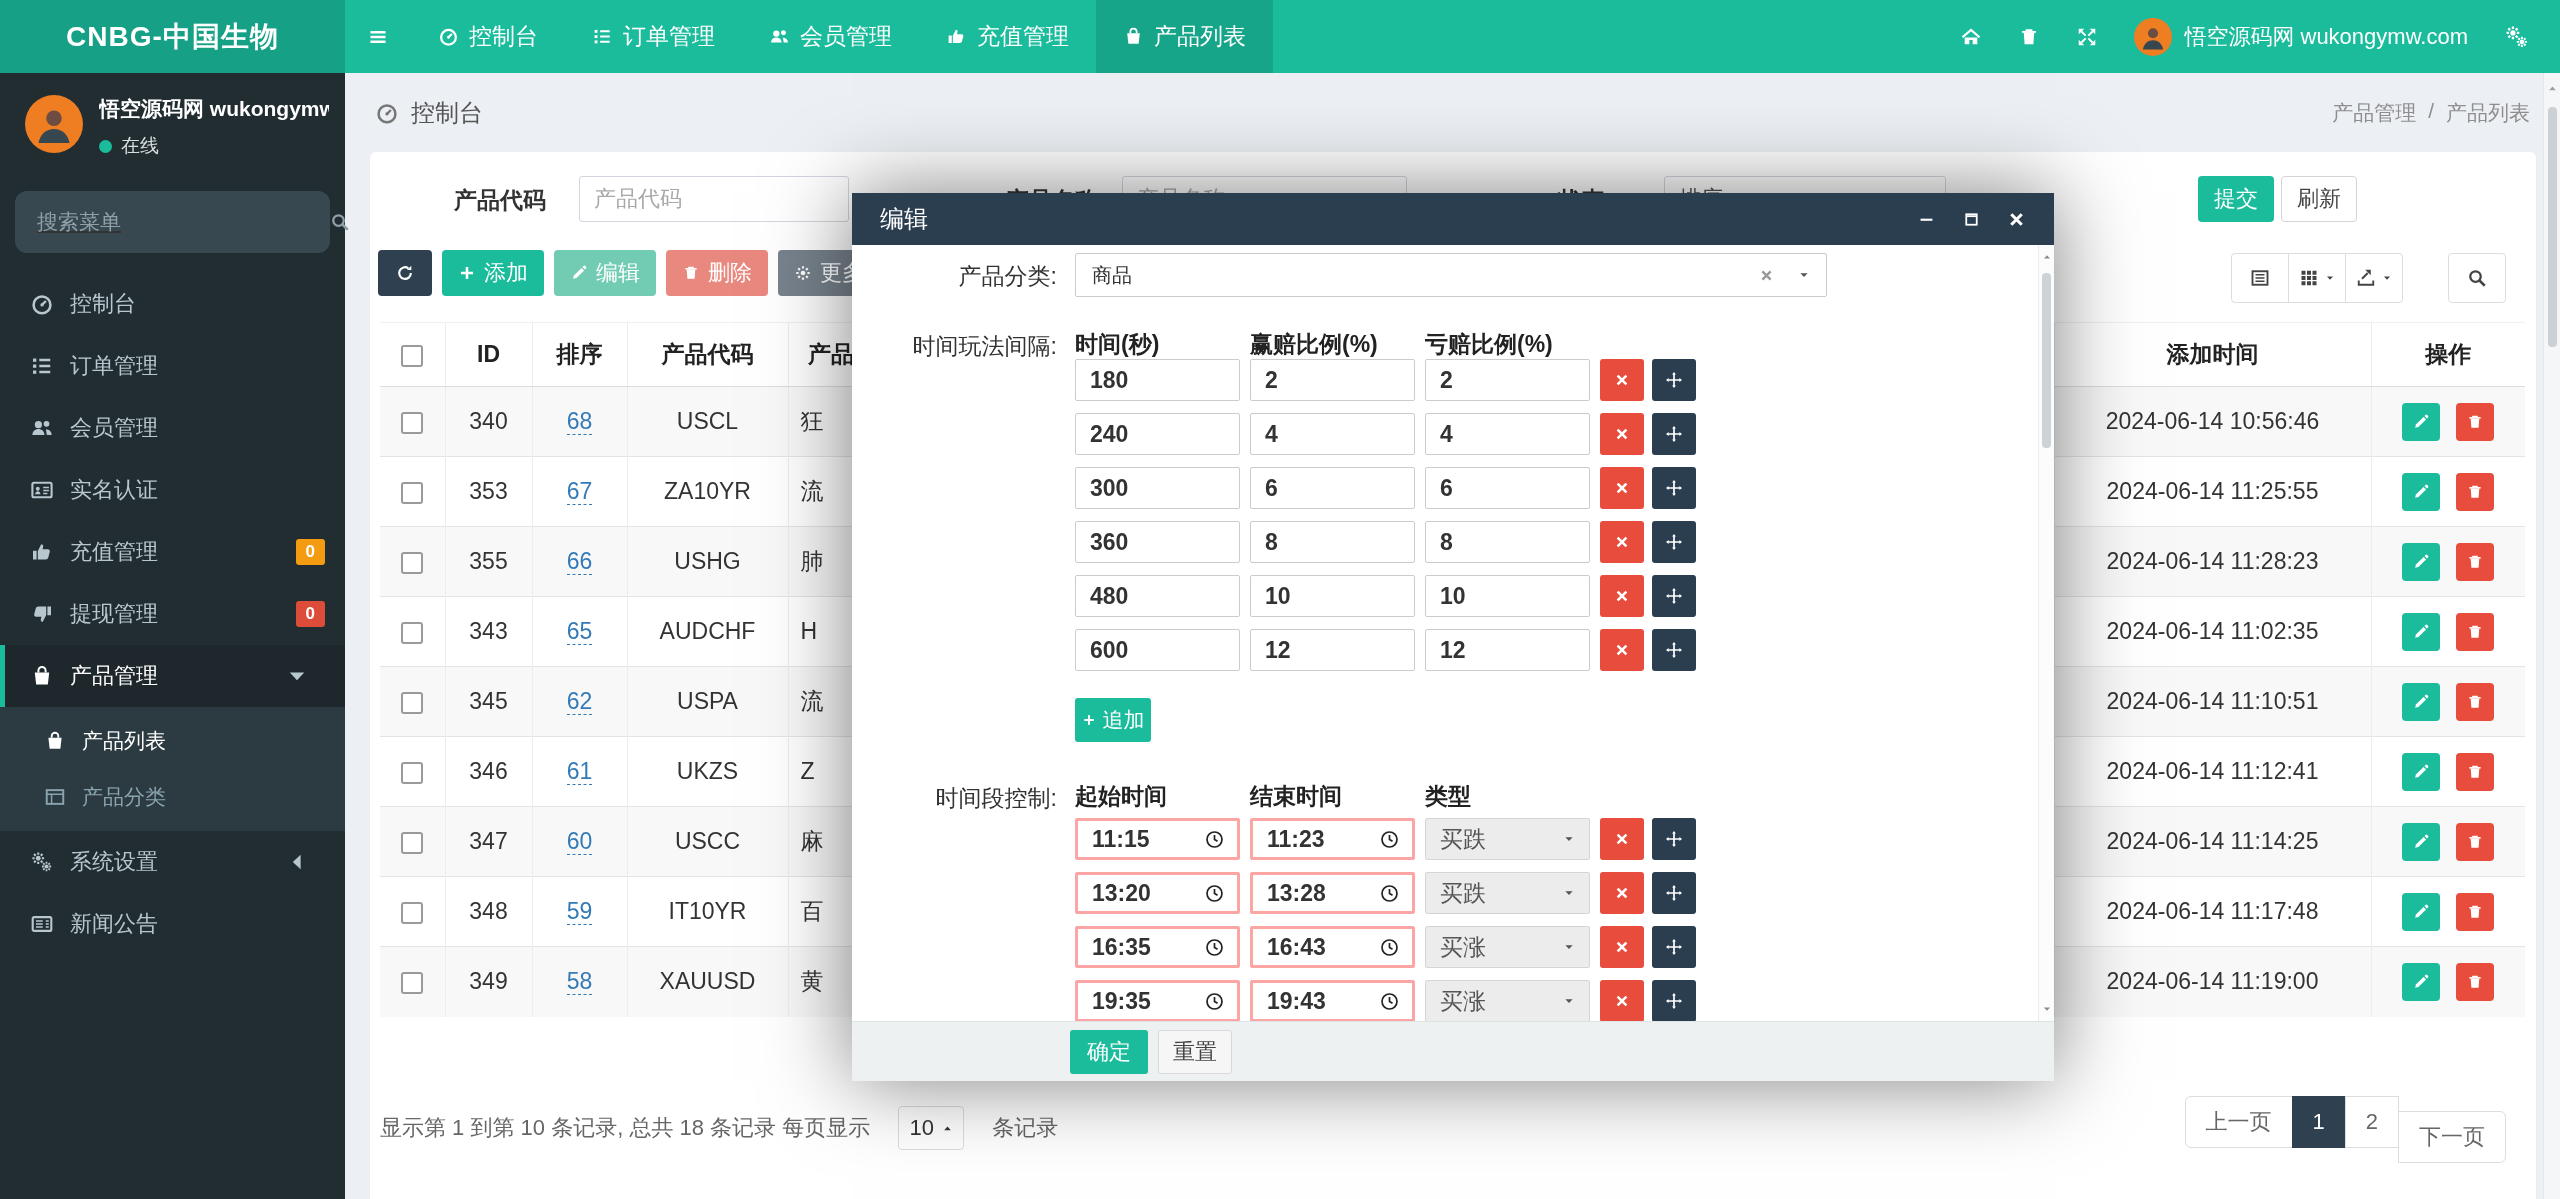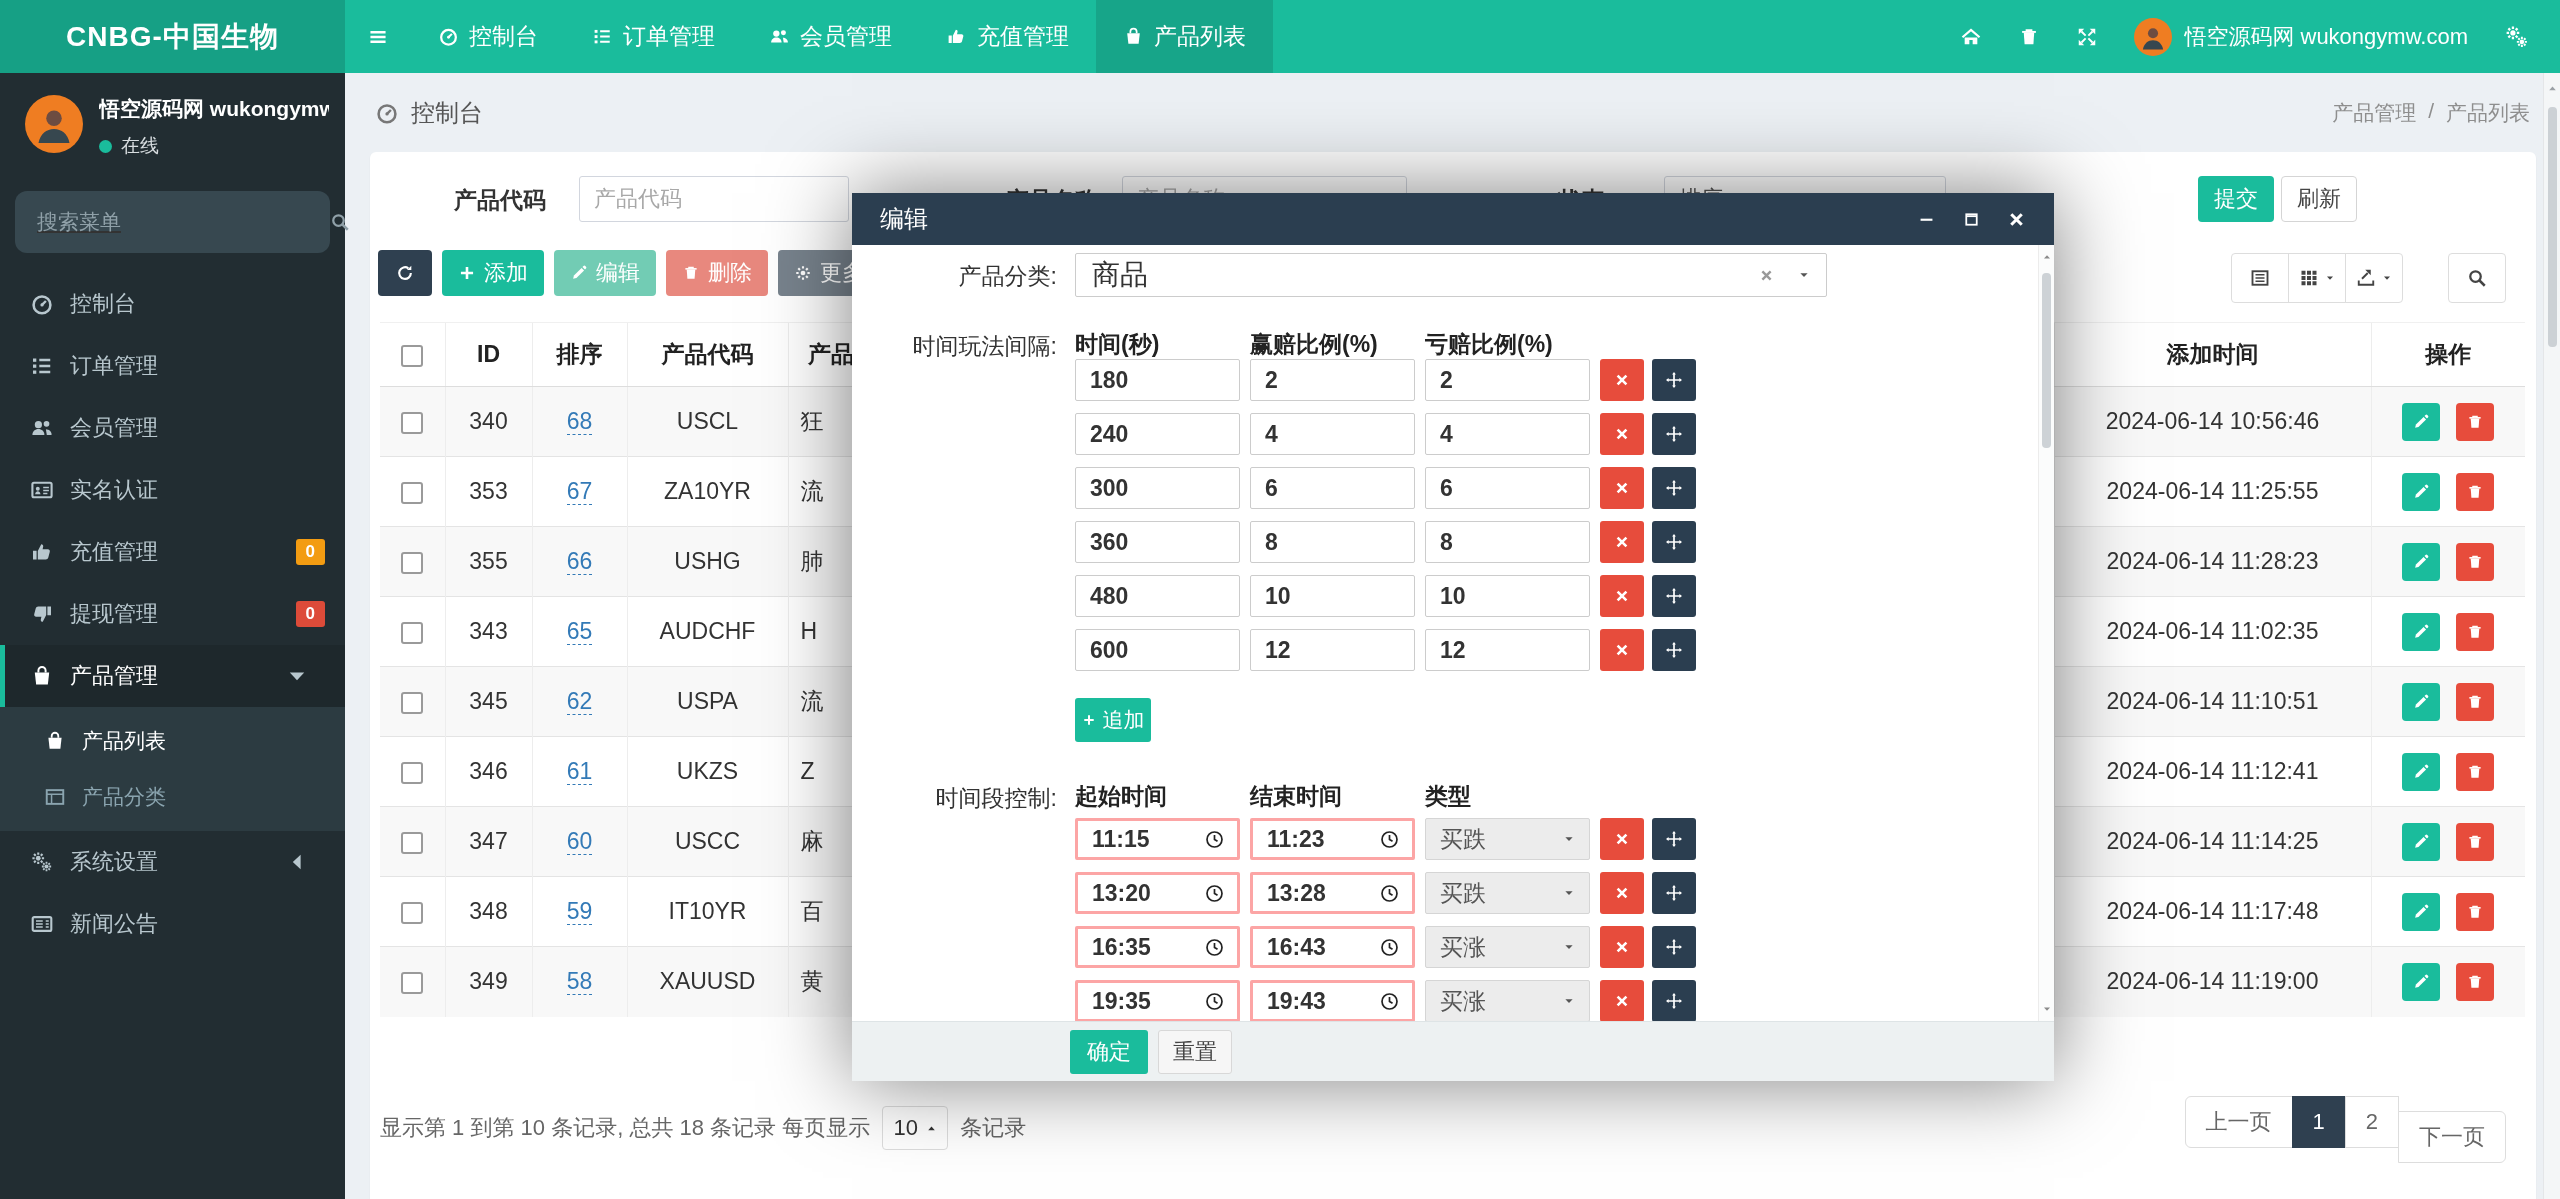--- a/index.html
+++ b/index.html
@@ -86,38 +86,38 @@
   table.grid tbody tr:nth-child(odd){background:#f8f8f8;}
   .namecell{text-align:left !important;padding-left:12px;}
   .nameth{text-align:center;}
   .sortlink{color:#337ab7;border-bottom:1px dashed #337ab7;cursor:pointer;}
   .cb{display:inline-block;width:22px;height:22px;border:2px solid #9a9a9a;border-radius:3px;background:#fff;cursor:pointer;vertical-align:middle;}
   .abtn{display:inline-flex;width:38px;height:38px;border-radius:4px;align-items:center;justify-content:center;color:#fff;margin:0 5px;cursor:pointer;vertical-align:middle;}
   .abtn .ic{width:18px;height:18px;}
   .abtn.edit{background:#1abc9c;}
   .abtn.del{background:#e74c3c;}
 
-  .tinfo{position:absolute;left:10px;top:952px;height:48px;display:flex;align-items:center;font-size:22px;color:#666;gap:12px;}
+  .tinfo{position:absolute;left:10px;top:952px;height:48px;display:flex;align-items:center;font-size:22px;color:#666;gap:28px;}
   .psize{width:66px;height:44px;border:1px solid #ddd;border-radius:4px;background:#fff;display:inline-flex;align-items:center;justify-content:center;gap:8px;color:#333;cursor:pointer;}
   .psize .ic{width:11px;height:11px;}
   .pager{position:absolute;right:30px;top:944px;display:flex;}
   .pg{min-width:54px;height:52px;padding:0 20px;background:#fff;border:1px solid #ddd;margin-left:-1px;display:inline-flex;align-items:center;justify-content:center;font-size:22px;color:#666;cursor:pointer;}
   .pg:first-child{border-radius:6px 0 0 6px;margin-left:0;}
   .pg:last-child{border-radius:0 6px 6px 0;margin-top:15px;}
   .pg.active{background:#2f4050;border-color:#2f4050;color:#fff;}
 
   
   .modal{position:absolute;left:852px;top:193px;width:1202px;height:888px;background:#fff;z-index:50;box-shadow:0 0 80px rgba(0,0,0,.5);}
   .mhead{height:52px;background:#2b3e50;display:flex;align-items:center;padding:0 28px;}
   .mtitle{color:#fff;font-size:24px;}
   .mh-icons{margin-left:auto;display:flex;align-items:center;gap:26px;color:#fff;}
   .mh-icons .ic{width:19px;height:19px;cursor:pointer;}
   .mbody{position:absolute;left:0;top:52px;right:0;bottom:60px;overflow:hidden;background:#fff;}
   .mlabel{position:absolute;left:0;width:205px;text-align:right;font-size:23px;color:#333;}
-  .mselect{position:absolute;left:223px;top:8px;width:752px;height:44px;border:1px solid #ccc;border-radius:2px;display:flex;align-items:center;padding:0 16px;font-size:28px;color:#333;cursor:pointer;}
+  .mselect{position:absolute;left:223px;top:8px;width:752px;height:44px;border:1px solid #ccc;border-radius:2px;display:flex;align-items:center;padding:0 16px;font-size:20px;color:#333;cursor:pointer;}
   .mselect .clr{margin-left:auto;width:15px;height:15px;color:#999;}
   .mselect .crt{margin-left:24px;width:12px;height:12px;color:#555;}
   .mcols{position:absolute;left:223px;display:flex;font-size:23px;font-weight:700;color:#222;}
   .mcols span{width:175px;}
   .mrows{position:absolute;left:223px;}
   .mrow{display:flex;height:42px;margin-bottom:12px;}
   .min{width:165px;height:42px;border:1px solid #ccc;border-radius:2px;margin-right:10px;font-size:23px;font-weight:600;color:#333;padding-left:14px;outline:none;font-family:inherit;}
   .timebox{width:165px;height:42px;border:3px solid #fca5a5;border-radius:2px;margin-right:10px;display:flex;align-items:center;padding:0 12px 0 14px;font-size:23px;font-weight:600;color:#333;cursor:pointer;}
   .timebox .ic{margin-left:auto;width:21px;height:21px;color:#222;}
   .selbox{width:165px;height:42px;border:1px solid #d5d5d5;border-radius:2px;margin-right:10px;background:#ececec;display:flex;align-items:center;padding:0 14px;font-size:23px;color:#555;cursor:pointer;}

